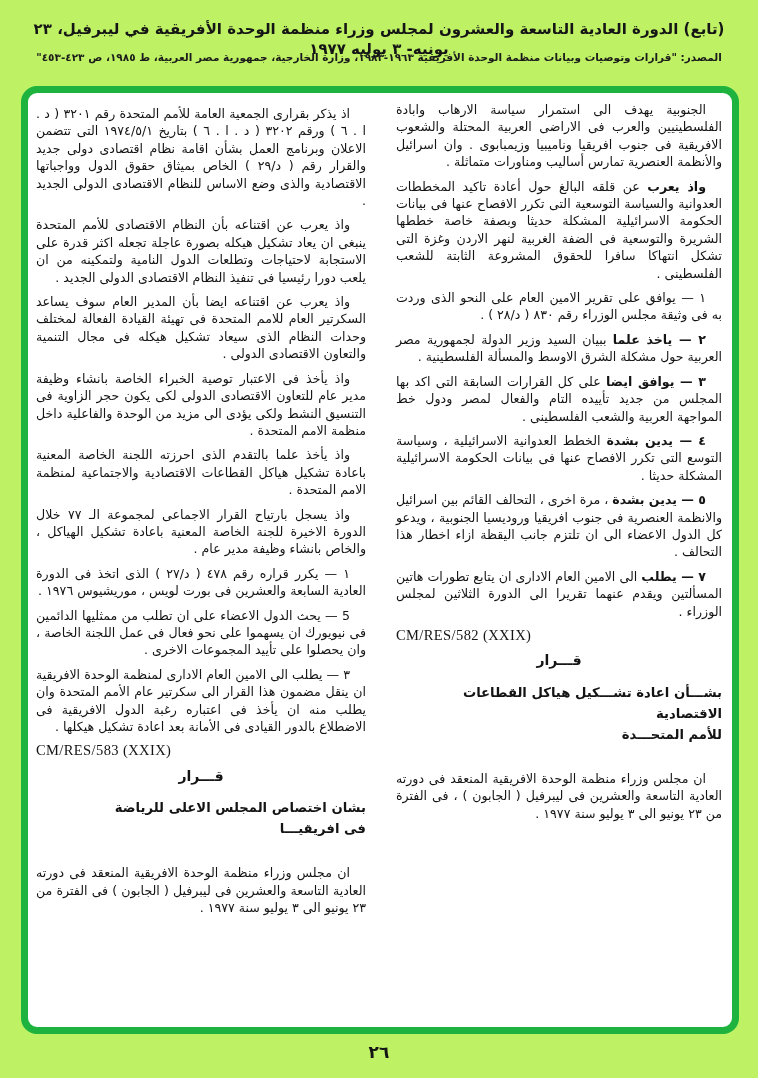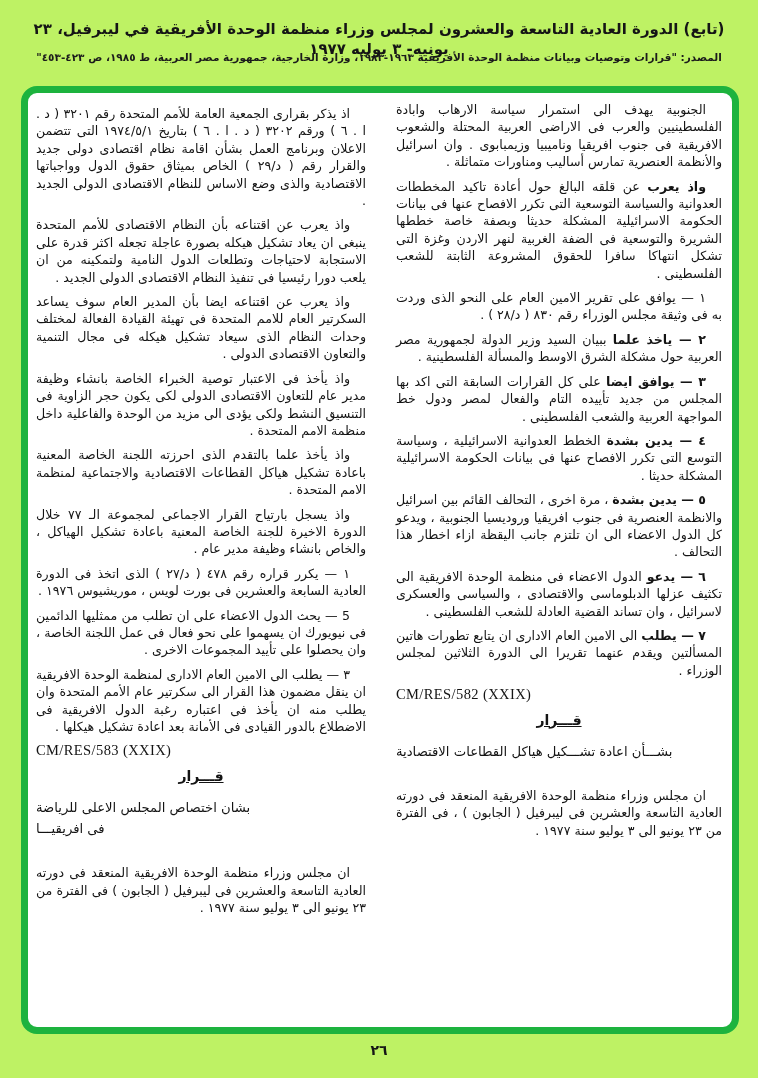--- a/index.html
+++ b/index.html
@@ -43,27 +43,27 @@
 
   .par { margin:0 0 7px 0; text-indent:16px; }
   .par .lead { font-weight:bold;margin-top:29px; }
 
   .code {
     direction:ltr; text-align:left; text-indent:0;
     font-family:"Liberation Serif", serif;
     font-size:14.5px; letter-spacing:0.4px;
     margin:6px 0 8px 0;
   }
-  .h-type { text-align:center; font-weight:bold; font-size:14px; margin:4px 0 12px 0; text-indent:0;text-decoration:underline; }
-  .h-sub  { text-align:left; font-weight:normal; font-size:13.2px; line-height:21px; margin:0; text-indent:0; }
+  .h-type { text-align:center; font-weight:bold; font-size:14px; margin:4px 0 12px 0; text-indent:0; }
+  .h-sub  { text-align:right; font-weight:bold; font-size:13.2px; line-height:21px; margin:0; text-indent:0; }
   .closing { margin-top:25px; }
 
   .pageno {
     position:absolute; top:1042px; left:0; right:0;
-    text-align:center; font-weight:bold; font-size:14px;
+    text-align:center; font-weight:bold; font-size:17px;
     color:#151515;
   }
 </style>
 </head>
 <body>
 
 <div class="page">
 
   <div class="hdr1">(تابع) الدورة العادية التاسعة والعشرون لمجلس وزراء منظمة الوحدة الأفريقية في ليبرفيل، ٢٣ يونيه- ٣ يوليه ١٩٧٧</div>
   <div class="hdr2">المصدر: "قرارات وتوصيات وبيانات منظمة الوحدة الأفريقية ١٩٦٣-١٩٨٣، وزارة الخارجية، جمهورية مصر العربية، ط ١٩٨٥، ص ٤٢٣-٤٥٣"</div>
@@ -72,26 +72,26 @@
 
   <div class="col col-right">
     <p class="par"><span>الجنوبية يهدف الى استمرار سياسة الارهاب وابادة الفلسطينيين والعرب فى الاراضى العربية المحتلة والشعوب الافريقية فى جنوب افريقيا وناميبيا وزيمبابوى . وان اسرائيل والأنظمة العنصرية تمارس أساليب ومناورات متماثلة .</span></p>
     <p class="par"><span class="lead">واذ يعرب</span><span> عن قلقه البالغ حول أعادة تاكيد المخططات العدوانية والسياسة التوسعية التى تكرر الافصاح عنها فى بيانات الحكومة الاسرائيلية المشكلة حديثا وبصفة خاصة خططها الشريرة والتوسعية فى الضفة الغربية لنهر الاردن وغزة التى تشكل انتهاكا سافرا للحقوق المشروعة الثابتة للشعب الفلسطينى .</span></p>
 
     <p class="par"><span class="lead"></span><span>١ — يوافق على تقرير الامين العام على النحو الذى وردت به فى وثيقة مجلس الوزراء رقم ٨٣٠ ( د/٢٨ ) .</span></p>
     <p class="par"><span class="lead">٢ — ياخذ علما</span><span> ببيان السيد وزير الدولة لجمهورية مصر العربية حول مشكلة الشرق الاوسط والمسألة الفلسطينية .</span></p>
     <p class="par"><span class="lead">٣ — يوافق ايضا</span><span> على كل القرارات السابقة التى اكد بها المجلس من جديد تأييده التام والفعال لمصر ودول خط المواجهة العربية والشعب الفلسطينى .</span></p>
     <p class="par"><span class="lead">٤ — يدين بشدة</span><span> الخطط العدوانية الاسرائيلية ، وسياسة التوسع التى تكرر الافصاح عنها فى بيانات الحكومة الاسرائيلية المشكلة حديثا .</span></p>
     <p class="par"><span class="lead">٥ — يدين بشدة</span><span> ، مرة اخرى ، التحالف القائم بين اسرائيل والانظمة العنصرية فى جنوب افريقيا وروديسيا الجنوبية ، ويدعو كل الدول الاعضاء الى ان تلتزم جانب اليقظة ازاء اخطار هذا التحالف .</span></p>
-    <p class="par"><span class="lead">٦ — يدعو</span><span> الدول الاعضاء فى منظمة الوحدة الافريقية الى تكثيف عزلها الدبلوماسى والاقتصادى ، والسياسى والعسكرى لاسرائيل ، وان تساند القضية العادلة للشعب الفلسطينى .</span></p>
     <p class="par"><span class="lead">٧ — يطلب</span><span> الى الامين العام الادارى ان يتابع تطورات هاتين المسألتين ويقدم عنهما تقريرا الى الدورة الثلاثين لمجلس الوزراء .</span></p>
 
     <p class="code">CM/RES/582 (XXIX)</p>
     <p class="h-type">قـــرار</p>
     <p class="h-sub">بشـــأن اعادة تشـــكيل هياكل القطاعات الاقتصادية</p>
+    <p class="h-sub">للأمم المتحـــدة</p>
     <p class="par closing">ان مجلس وزراء منظمة الوحدة الافريقية المنعقد فى دورته العادية التاسعة والعشرين فى ليبرفيل ( الجابون ) ، فى الفترة من ٢٣ يونيو الى ٣ يوليو سنة ١٩٧٧ .</p>
   </div>
 
   <div class="col col-left">
     <p class="par">اذ يذكر بقرارى الجمعية العامة للأمم المتحدة رقم ٣٢٠١ ( د . ا . ٦ ) ورقم ٣٢٠٢ ( د . ا . ٦ ) بتاريخ ١٩٧٤/٥/١ التى تتضمن الاعلان وبرنامج العمل بشأن اقامة نظام اقتصادى دولى جديد والقرار رقم ( د/٢٩ ) الخاص بميثاق حقوق الدول وواجباتها الاقتصادية والذى وضع الاساس للنظام الاقتصادى الدولى الجديد .</p>
     <p class="par">واذ يعرب عن اقتناعه بأن النظام الاقتصادى للأمم المتحدة ينبغى ان يعاد تشكيل هيكله بصورة عاجلة تجعله اكثر قدرة على الاستجابة لاحتياجات وتطلعات الدول النامية ولتمكينه من ان يلعب دورا رئيسيا فى تنفيذ النظام الاقتصادى الدولى الجديد .</p>
     <p class="par">واذ يعرب عن اقتناعه ايضا بأن المدير العام سوف يساعد السكرتير العام للامم المتحدة فى تهيئة القيادة الفعالة لمختلف وحدات النظام الذى سيعاد تشكيل هيكله فى مجال التنمية والتعاون الاقتصادى الدولى .</p>
     <p class="par">واذ يأخذ فى الاعتبار توصية الخبراء الخاصة بانشاء وظيفة مدير عام للتعاون الاقتصادى الدولى لكى يكون حجر الزاوية فى التنسيق النشط ولكى يؤدى الى مزيد من الوحدة والفاعلية داخل منظمة الامم المتحدة .</p>
     <p class="par">واذ يأخذ علما بالتقدم الذى احرزته اللجنة الخاصة المعنية باعادة تشكيل هياكل القطاعات الاقتصادية والاجتماعية لمنظمة الامم المتحدة .</p>
     <p class="par">واذ يسجل بارتياح القرار الاجماعى لمجموعة الـ ٧٧ خلال الدورة الاخيرة للجنة الخاصة المعنية باعادة تشكيل الهياكل ، والخاص بانشاء وظيفة مدير عام .</p>

